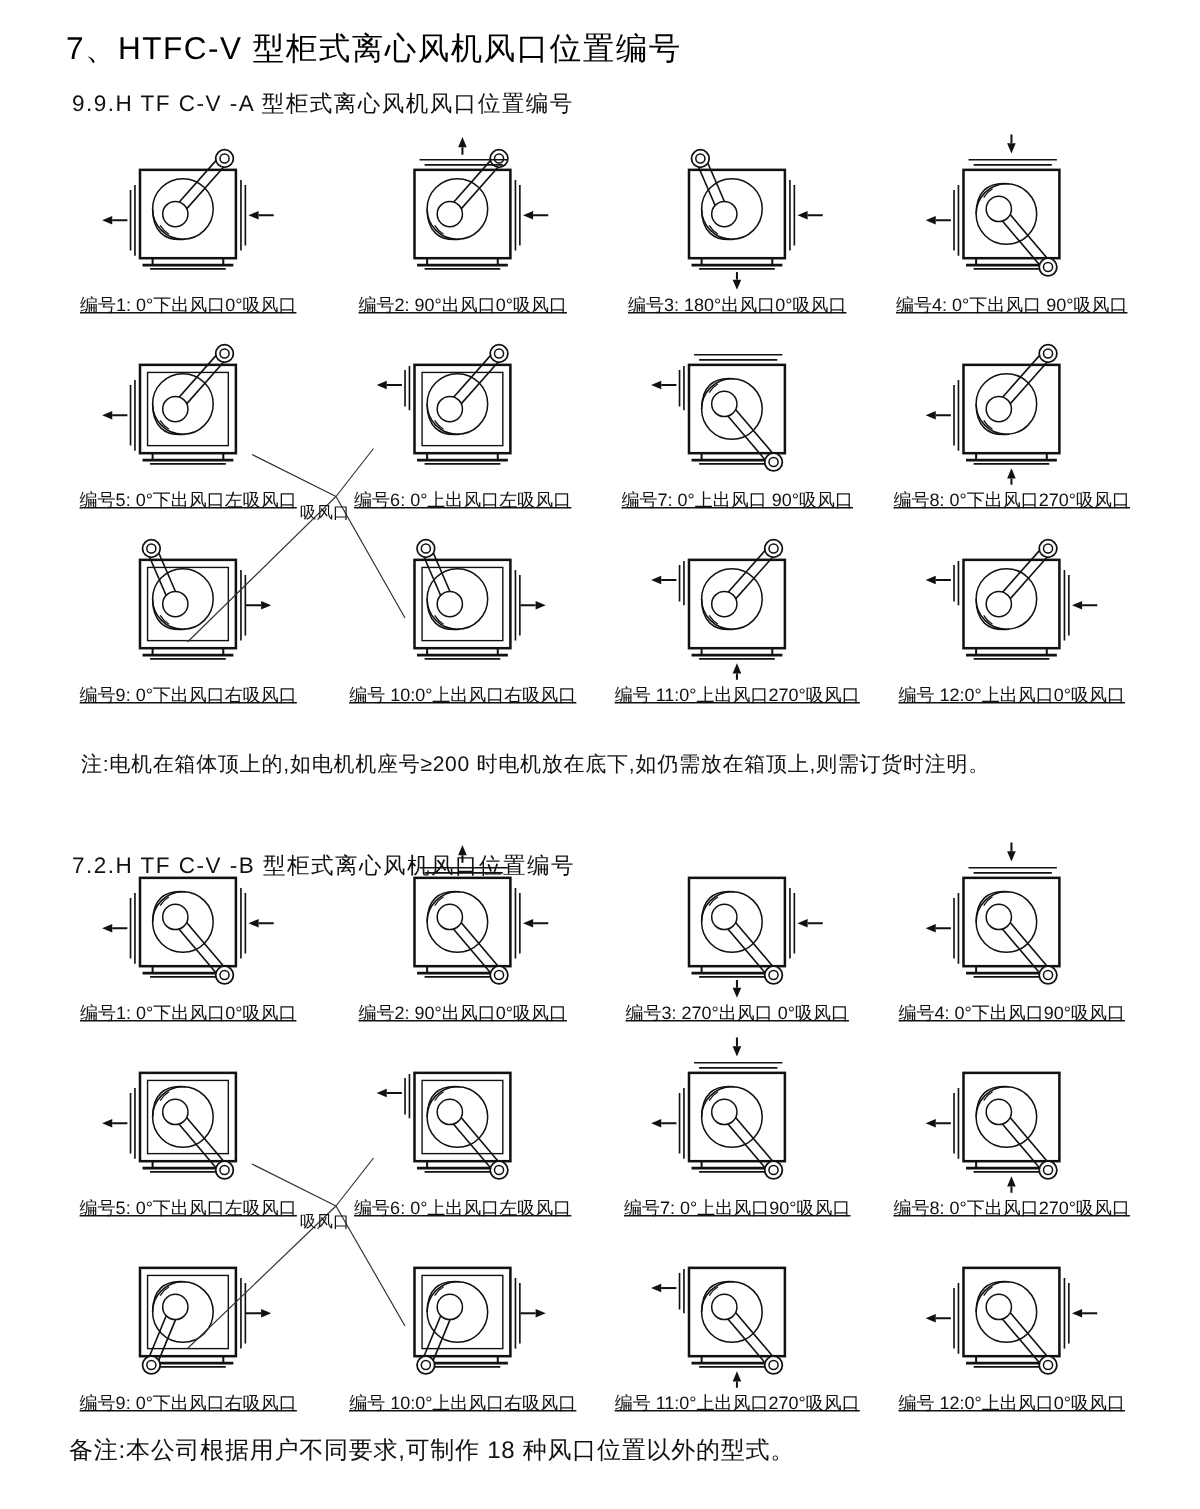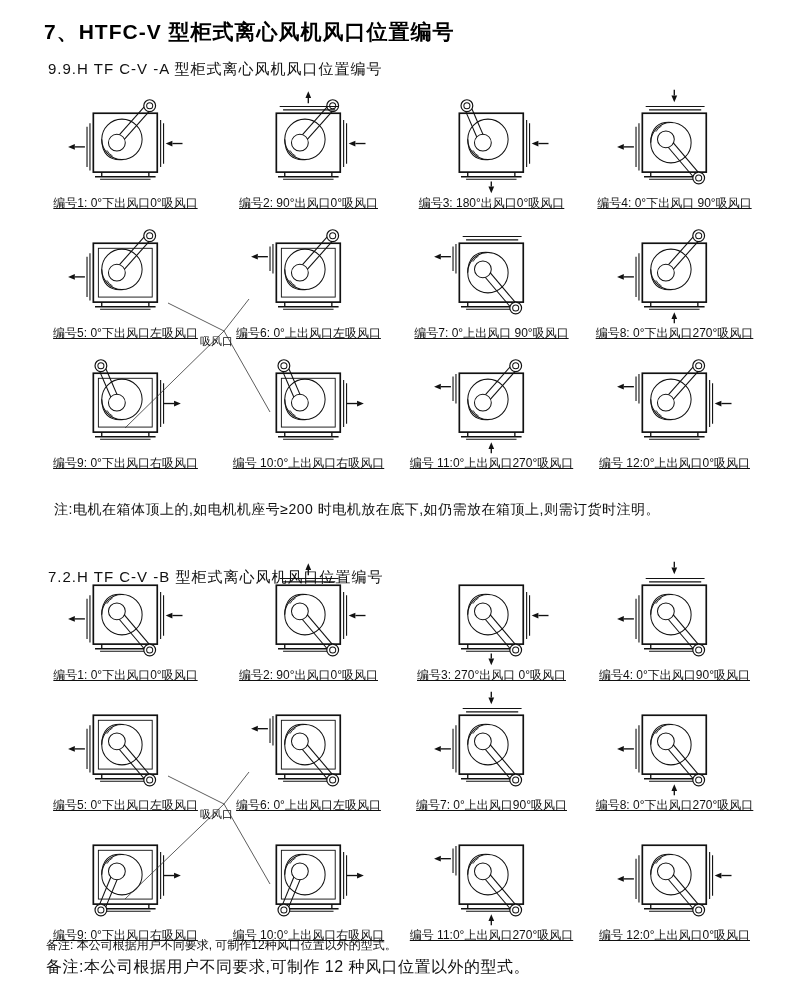--- a/index.html
+++ b/index.html
@@ -1,21 +1,21 @@
 <!DOCTYPE html>
 <html><head>
 <meta charset="utf-8">
 <style>
   html,body{margin:0;padding:0;background:#fff;}
   #page{
     position:relative;width:800px;height:1006px;background:#fff;overflow:hidden;
     font-family:"Liberation Sans","DejaVu Sans",sans-serif;color:#111;
   }
   .doc-title{
-    position:absolute;left:44px;top:18px;font-size:21px;font-weight:bold;
+    position:absolute;left:44px;top:18px;font-size:21px;font-weight:normal;
     letter-spacing:1px;color:#000;
   }
   .sec-heading{position:absolute;left:48px;font-size:15px;color:#111;letter-spacing:1px;}
   #heading-a{top:60px;}
   #heading-b{top:524px;margin-top:44px;}
   .fan-grid{
     position:absolute;left:34px;width:732px;display:grid;
     grid-template-columns:repeat(4,183px);grid-auto-rows:130px;
   }
   #grid-a{top:88px;}
@@ -626,22 +626,21 @@
           <line x1="125.5" y1="34" x2="125.5" y2="82" stroke="#111" stroke-width="1.3"></line>
           <line x1="32" y1="62" x2="20" y2="62" stroke="#111" stroke-width="1.6"></line>
           <polygon points="12,62 20,58.6 20,65.4" fill="#111"></polygon>
           <line x1="148" y1="58" x2="136" y2="58" stroke="#111" stroke-width="1.6"></line>
           <polygon points="128,58 136,54.6 136,61.4" fill="#111"></polygon>
         </svg>
         <div class="fan-caption">编号 12:0°上出风口0°吸风口</div>
       </div>
     </div>
 
-  <div class="remark-small">备注: 本公司根据用户不同要求, 可制作12种风口位置以外的型式。</div>
-  <div class="remark-large">备注:本公司根据用户不同要求,可制作 12 种风口位置以外的型式。</div>
+  <div class="remark-large">备注:本公司根据用户不同要求,可制作 18 种风口位置以外的型式。</div>
 
   <svg id="leader-overlay" width="800" height="1006" viewBox="0 0 800 1006">
       <line x1="224" y1="331" x2="168" y2="303" stroke="#333" stroke-width="0.8"></line>
       <line x1="224" y1="331" x2="249" y2="299" stroke="#333" stroke-width="0.8"></line>
       <line x1="224" y1="331" x2="125" y2="428" stroke="#333" stroke-width="0.8"></line>
       <line x1="224" y1="331" x2="270" y2="412" stroke="#333" stroke-width="0.8"></line>
       <text x="200" y="345" font-size="11" fill="#111">吸风口</text>
       <line x1="224" y1="804" x2="168" y2="776" stroke="#333" stroke-width="0.8"></line>
       <line x1="224" y1="804" x2="249" y2="772" stroke="#333" stroke-width="0.8"></line>
       <line x1="224" y1="804" x2="125" y2="899" stroke="#333" stroke-width="0.8"></line>

